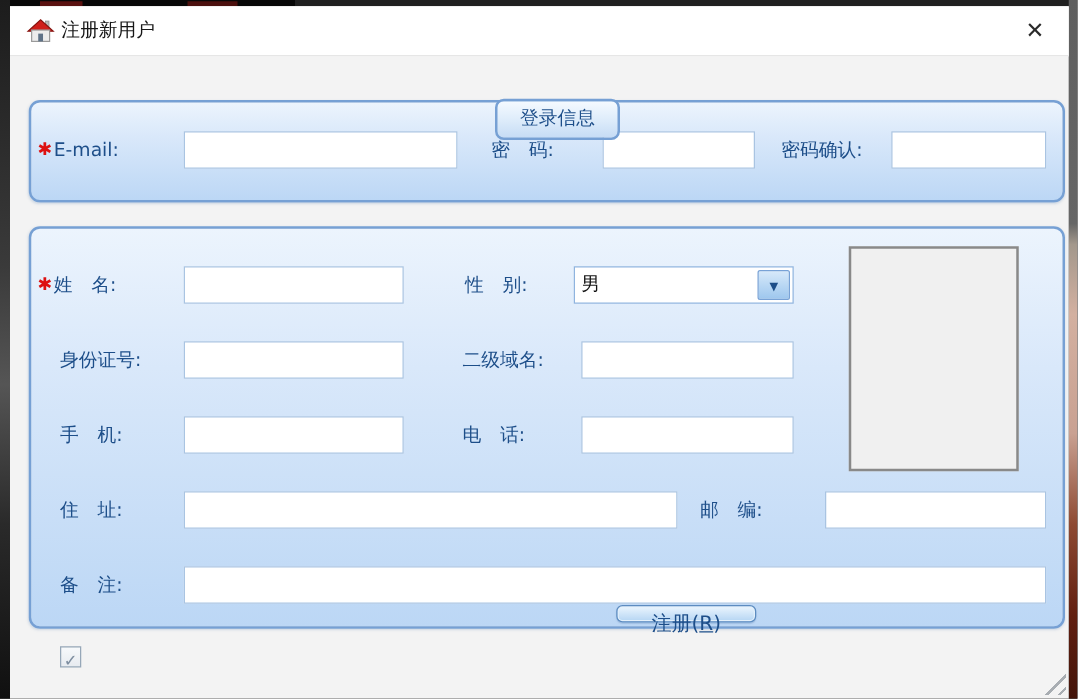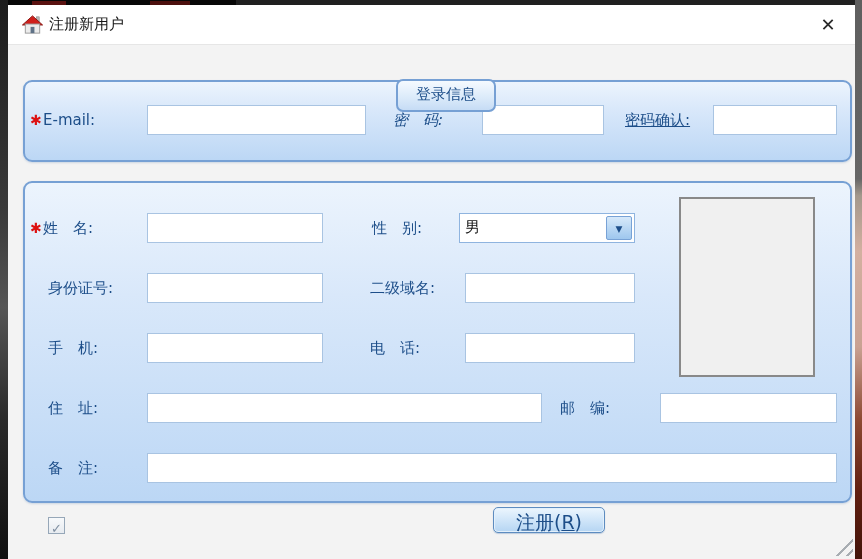--- a/index.html
+++ b/index.html
@@ -47,25 +47,25 @@
   .combo .drop span{color:#1d4e89;font-size:9px;line-height:24px;}
 
   .photo{position:absolute;left:671px;top:192px;width:136px;height:180px;background:#f0f0f0;
     border:2px solid #898989;box-sizing:border-box;z-index:2;}
 
   
   .cb{position:absolute;left:40px;top:512px;width:17px;height:17px;box-sizing:border-box;
     background:linear-gradient(180deg,#f7f9fb,#e7ebf0);border:1px solid #96a7b8;text-align:center;}
   .cb span{color:#7e8ea0;font-size:13px;line-height:15px;font-weight:bold;}
   .cb-label{position:absolute;left:64px;top:511px;font-size:15px;color:#1d4e89;}
-  .btn{position:absolute;top:502px;width:112px;height:26px;box-sizing:border-box;
+  .btn{position:absolute;top:479px;width:112px;height:14px;box-sizing:border-box;
     border:1px solid #5d8cc0;border-radius:5px;
     background:linear-gradient(180deg,#ecf6fe 0%,#d3e7f9 45%,#b5d5f3 100%);
     box-shadow:inset 0 0 0 1px #e3f0fb, 0 1px 1px rgba(90,130,180,.35);
-    color:#1d4e89;font-size:19px;text-align:center;line-height:28px;cursor:default;}
+    color:#1d4e89;font-size:16px;text-align:center;line-height:28px;cursor:default;}
   .btn .key{text-decoration:underline;}
 
   .grip{position:absolute;right:2px;bottom:3px;width:22px;height:22px;
     background:
      linear-gradient(135deg,transparent 46%,#9aa0a6 46%,#9aa0a6 54%,transparent 54%) 0 0/8px 8px no-repeat,
      repeating-linear-gradient(135deg,transparent 0 5px,#9aa0a6 5px 7px);
     clip-path:polygon(100% 0,100% 100%,0 100%);opacity:.85;}
 </style>
 </head>
 <body>
@@ -92,24 +92,24 @@
     <span class="close-btn">✕</span>
   </div>
 
   <div class="grp" style="left:15px;top:75px;width:825px;height:78px;"></div>
   <div class="grp-tab" style="left:388px;top:58px;width:96px;height:29px;">登录信息</div>
 
   <span class="req" style="left:22px;top:107px;">✱</span>
   <span class="lbl" style="left:35px;top:106px;">E-mail:</span>
   <input class="inp" style="left: 139px; top: 100px; width: 219px;" type="text" value="">
 
-  <span class="lbl" style="left:385px;top:106px;font-style:italic;">密　码:</span>
+  <span class="lbl" style="left:385px;top:106px;">密　码:</span>
   <input class="inp" style="left: 474px; top: 100px; width: 122px;" type="password" value="">
 
-  <span class="lbl" style="left:617px;top:106px;text-decoration:underline;">密码确认:</span>
+  <span class="lbl" style="left:617px;top:106px;">密码确认:</span>
   <input class="inp" style="left: 705px; top: 100px; width: 124px;" type="password" value="">
 
   <div class="grp" style="left:15px;top:176px;width:825px;height:318px;"></div>
 
   <span class="req" style="left:22px;top:215px;">✱</span>
   <span class="lbl" style="left:35px;top:214px;">姓　名:</span>
   <input class="inp" style="left: 139px; top: 208px; width: 176px;" type="text" value="">
 
   <span class="lbl" style="left:364px;top:214px;">性　别:</span>
   <div class="combo" style="left:451px;top:208px;width:176px;">

